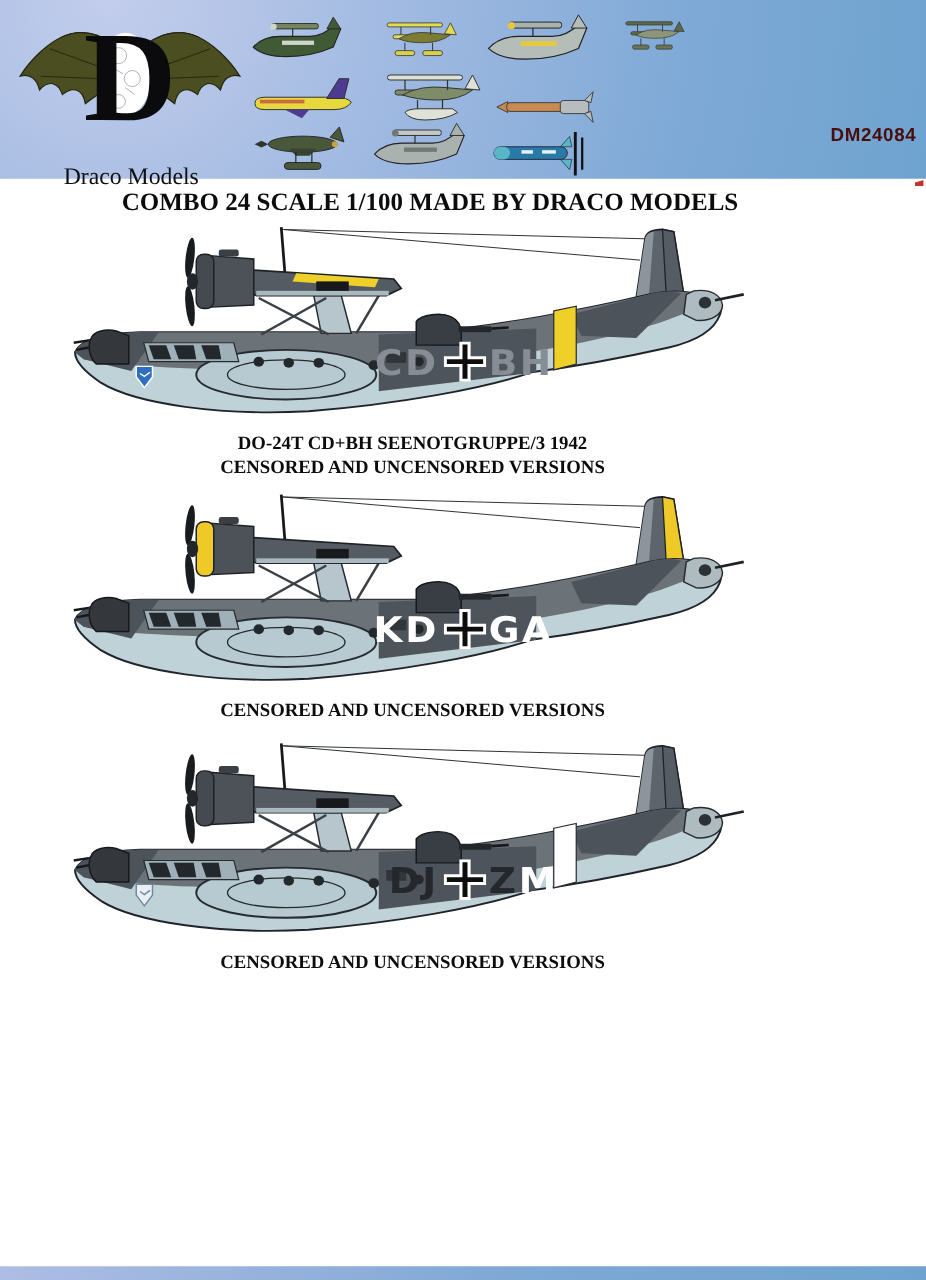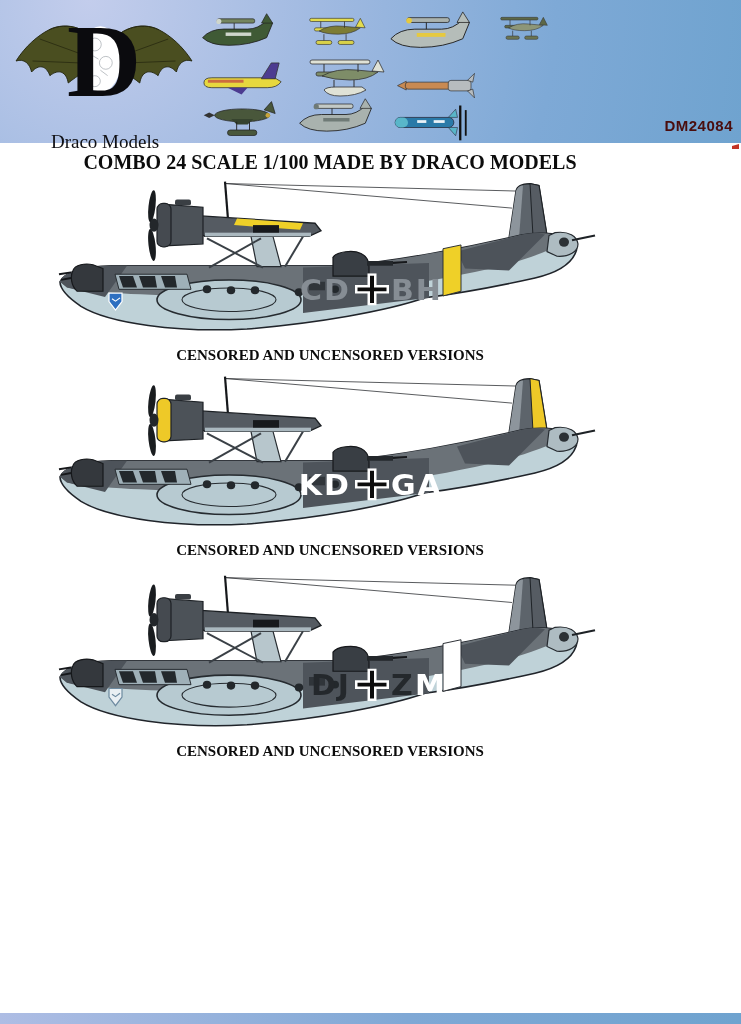--- a/index.html
+++ b/index.html
@@ -5,21 +5,21 @@
   html,body{margin:0;padding:0;}
   body{width:741px;height:1024px;background:#ffffff;font-family:"Liberation Serif",serif;position:relative;overflow:hidden;}
   .page{position:relative;width:741px;height:1024px;background:#fff;}
 
   
   .header{position:absolute;left:0;top:0;width:741px;height:143px;
     background:radial-gradient(circle at 12% 0%, #c3cdec 0%, #9db8e0 38%, #7ea9d6 70%, #6fa3cf 100%);}
   .logo{position:absolute;left:4px;top:6px;width:200px;height:110px;}
   .brand-name{position:absolute;left:30px;top:108px;width:150px;text-align:center;
     font-family:"Liberation Serif",serif;font-size:19px;color:#101014;margin-top:23px;}
-  .product-code{position:absolute;right:8px;top:117px;font-family:"Liberation Sans",sans-serif;
+  .product-code{position:absolute;right:8px;top:100px;font-family:"Liberation Sans",sans-serif;
     font-weight:bold;font-size:15px;color:#4a0d0d;letter-spacing:.5px;}
   .thumbs{position:absolute;left:0;top:0;width:741px;height:143px;}
   .thumb{position:absolute;}
   .thumb svg{display:block;width:100%;height:auto;}
   .thumb:nth-child(1){left:200px;top:12px;width:82px;}
   .thumb:nth-child(2){left:297px;top:12px;width:76px;}
   .thumb:nth-child(3){left:388px;top:10px;width:92px;}
   .thumb:nth-child(4){left:490px;top:12px;width:64px;}
   .thumb:nth-child(5){left:198px;top:57px;width:95px;}
   .thumb:nth-child(6){left:296px;top:54px;width:96px;}
@@ -27,21 +27,21 @@
   .thumb:nth-child(8){left:200px;top:97px;width:88px;}
   .thumb:nth-child(9){left:297px;top:97px;width:84px;}
   .thumb:nth-child(10){left:386px;top:100px;width:88px;}
 
   .red-tick{position:absolute;left:732px;top:144px;width:7px;height:5px;background:#c43526;
     clip-path:polygon(0 40%,100% 0,100% 100%,0 100%);}
 
   
   .content{position:absolute;left:0;top:143px;width:741px;}
   .title{width:660px;margin:8px 0 0 0;text-align:center;font-weight:bold;font-size:20px;
-    color:#0c0c0c;font-family:"Liberation Serif",serif;}
+    color:#0c0c0c;font-family:"Liberation Serif",serif;padding-left:14px;}
   .plane{display:block;margin:2px 0 0 57px;}
   .cap{width:660px;margin:0;text-align:center;font-weight:bold;color:#0c0c0c;
     font-size:15px;line-height:19px;font-family:"Liberation Serif",serif;}
   .block-2 .plane{margin-top:6px;}
   .block-3 .plane{margin-top:10px;}
 
   .footer-bar{position:absolute;left:0;bottom:0;width:741px;height:11px;
     background:linear-gradient(90deg,#aebde4,#7fa8d5 55%,#6fa3cf);}
   .defs{position:absolute;width:0;height:0;overflow:hidden;}
 </style>
@@ -271,20 +271,21 @@
     <section class="block block-1">
       <svg class="plane plane--0" width="540" height="170" viewBox="0 0 540 180" preserveAspectRatio="none" style="--band: #efd028; --band-stroke: #2a2e33; --rudder: #565c63; --cowl: #454a50; --wingpatch: #efd028; --shield: #2e6fc0; --shield-stroke: #ffffff; --code-left: #868d94; --code-right: #868d94; --code-right2: transparent;">
         <use href="#do24"></use>
         <g font-family="DejaVu Sans, sans-serif" font-weight="bold" font-size="30" letter-spacing="2">
           <text x="294" y="131" text-anchor="end" fill="#868d94">CD</text>
           <use href="#bcross" x="298" y="103" width="34" height="34"></use>
           <text x="334" y="131" fill="#868d94">BH</text>
           <text x="362" y="131" fill="transparent"></text>
         </g>
       </svg>
+      <p class="cap">DO-24T CD+BH SEENOTGRUPPE/3 1942</p>
       <p class="cap">CENSORED AND UNCENSORED VERSIONS</p>
     </section>
 
     <section class="block block-2">
       <svg class="plane plane--1" width="540" height="170" viewBox="0 0 540 180" preserveAspectRatio="none" style="--band: transparent; --band-stroke: transparent; --rudder: #eec928; --cowl: #eec928; --wingpatch: transparent; --shield: transparent; --shield-stroke: transparent; --code-left: #ffffff; --code-right: #ffffff; --code-right2: transparent;">
         <use href="#do24"></use>
         <g font-family="DejaVu Sans, sans-serif" font-weight="bold" font-size="30" letter-spacing="2">
           <text x="294" y="131" text-anchor="end" fill="#ffffff">KD</text>
           <use href="#bcross" x="298" y="103" width="34" height="34"></use>
           <text x="334" y="131" fill="#ffffff">GA</text>

